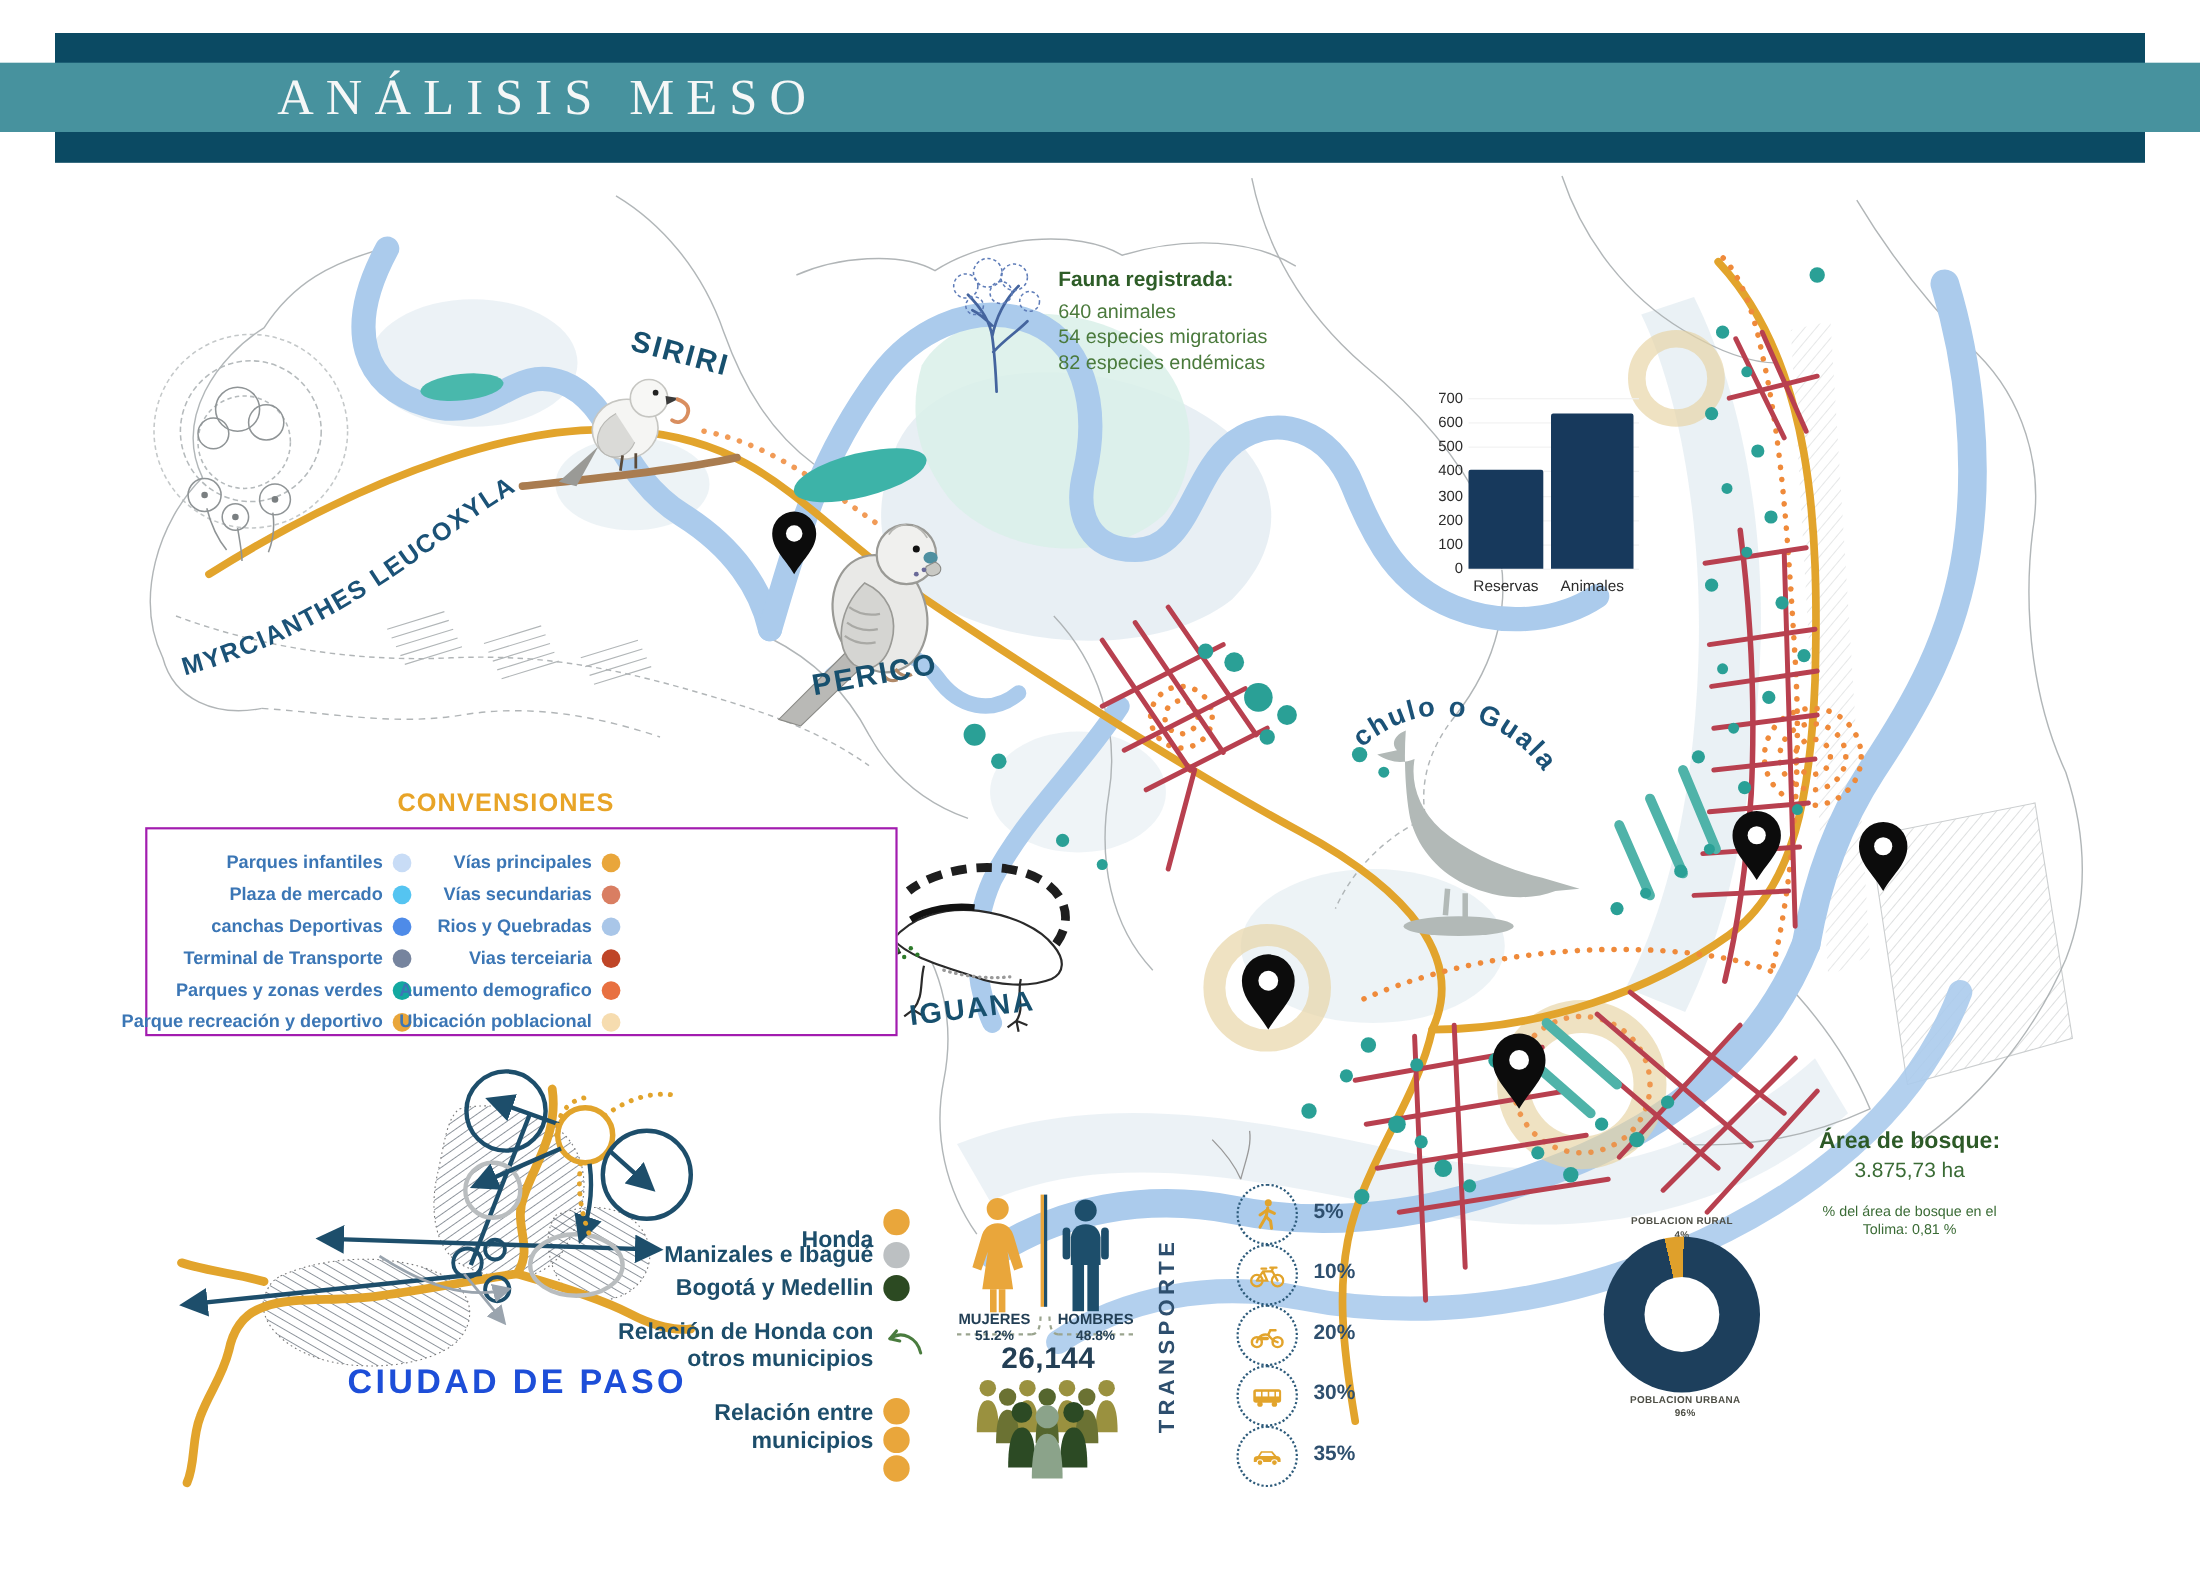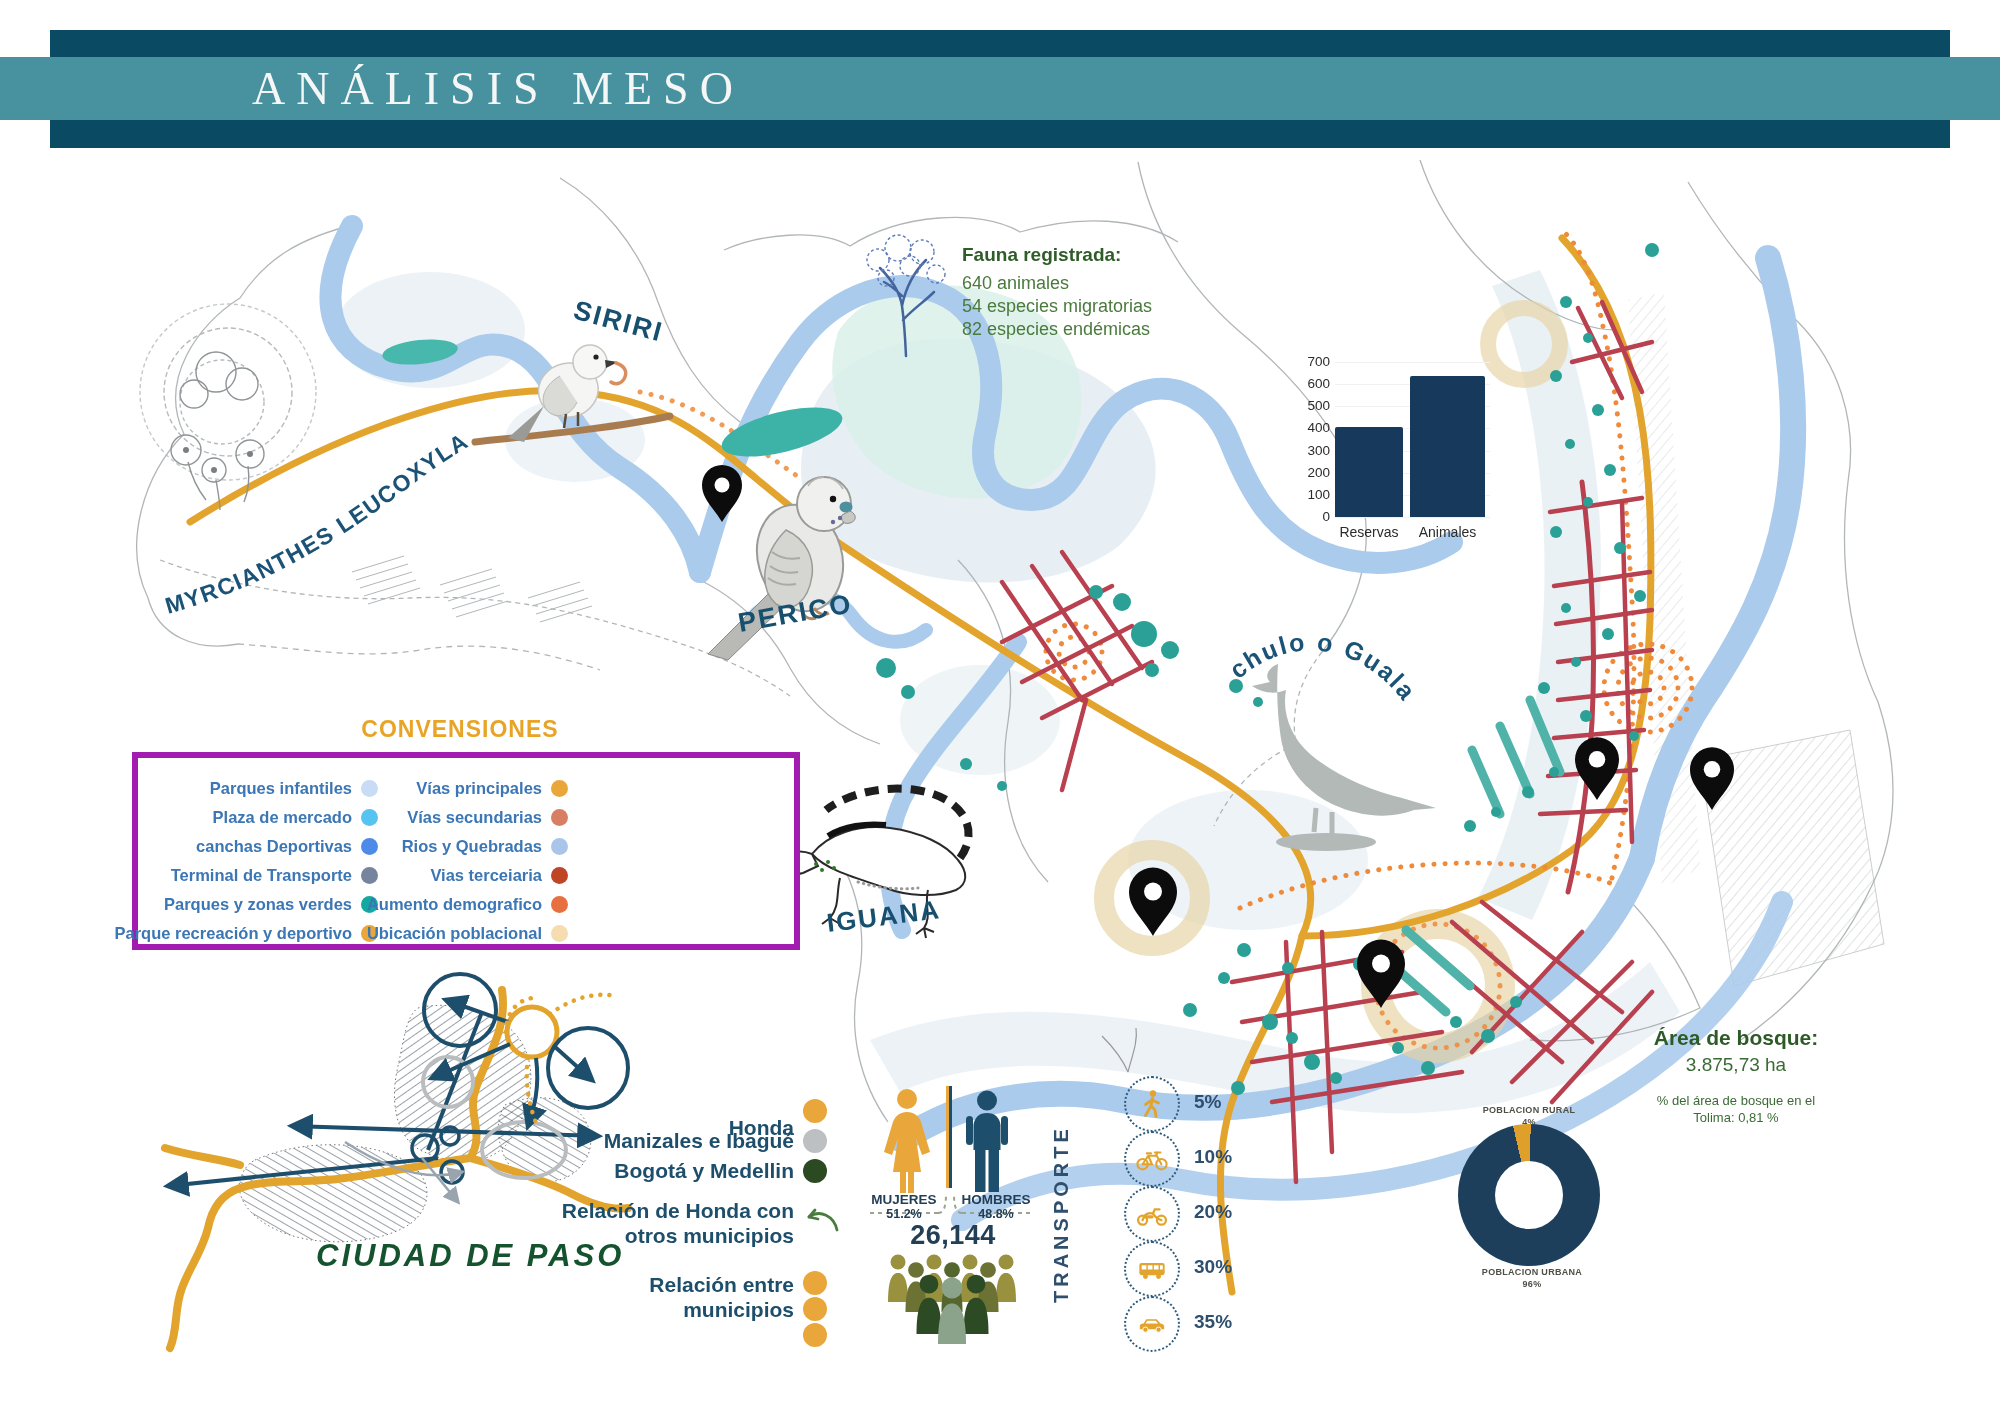--- a/index.html
+++ b/index.html
@@ -20,31 +20,31 @@
   
   .bar-chart{left:1302px;top:352px;width:200px;height:195px;z-index:3;}
   .bc-tick{position:absolute;left:0;width:28px;text-align:right;font-size:13.5px;color:#2B2B2B;}
   .bc-grid{position:absolute;left:33px;width:155px;height:1px;background:#F1F1F1;}
   .bc-bar{position:absolute;background:#17395C;border-radius:2px 2px 0 0;}
   .bc-cat{position:absolute;font-size:14px;color:#2B2B2B;text-align:center;}
   
   .cv-title{left:132px;top:716px;width:656px;text-align:center;color:#E8A427;
     font-size:23px;font-weight:700;letter-spacing:1px;z-index:3;}
   .cv-box{left:132px;top:752px;width:656px;height:186px;background:#fff;
-    border:6px solid #a21caf;z-index:3;}
+    border:2px solid #a21caf;z-index:3;padding-left:24px;}
   .cv-col{position:absolute;top:16px;}
   .cv-col1{left:0;width:240px;}
   .cv-col2{left:250px;width:180px;}
   .cv-col3{left:445px;width:180px;}
   .cv-row{display:flex;align-items:center;justify-content:flex-end;gap:9px;height:29px;}
   .cv-label{font-size:16.5px;font-weight:700;color:#3B76B5;white-space:nowrap;}
   .cv-dot{width:17px;height:17px;border-radius:50%;flex:0 0 auto;}
   
-  .ciudad-title{left:316px;top:1238px;font-size:31px;font-weight:700;color:#14532d;
-    letter-spacing:3px;z-index:3;font-style:italic;}
+  .ciudad-title{left:316px;top:1238px;font-size:31px;font-weight:700;color:#1d4ed8;
+    letter-spacing:3px;z-index:3;}
   
   #relations{position:absolute;inset:0;z-index:3;pointer-events:none;}
   .rel-label{position:absolute;left:520px;width:274px;text-align:right;font-size:21px;
     font-weight:700;color:#1D4E6B;line-height:25px;}
   .rel-icon{position:absolute;left:803px;}
   .r-dot{display:block;width:24px;height:24px;border-radius:50%;}
   .r-col{display:flex;flex-direction:column;gap:2px;}
   
   .pop-divider{left:946px;top:1086px;width:6px;height:102px;z-index:3;
     background:linear-gradient(90deg,#E9A63B 50%,#1D4E6B 50%);}

